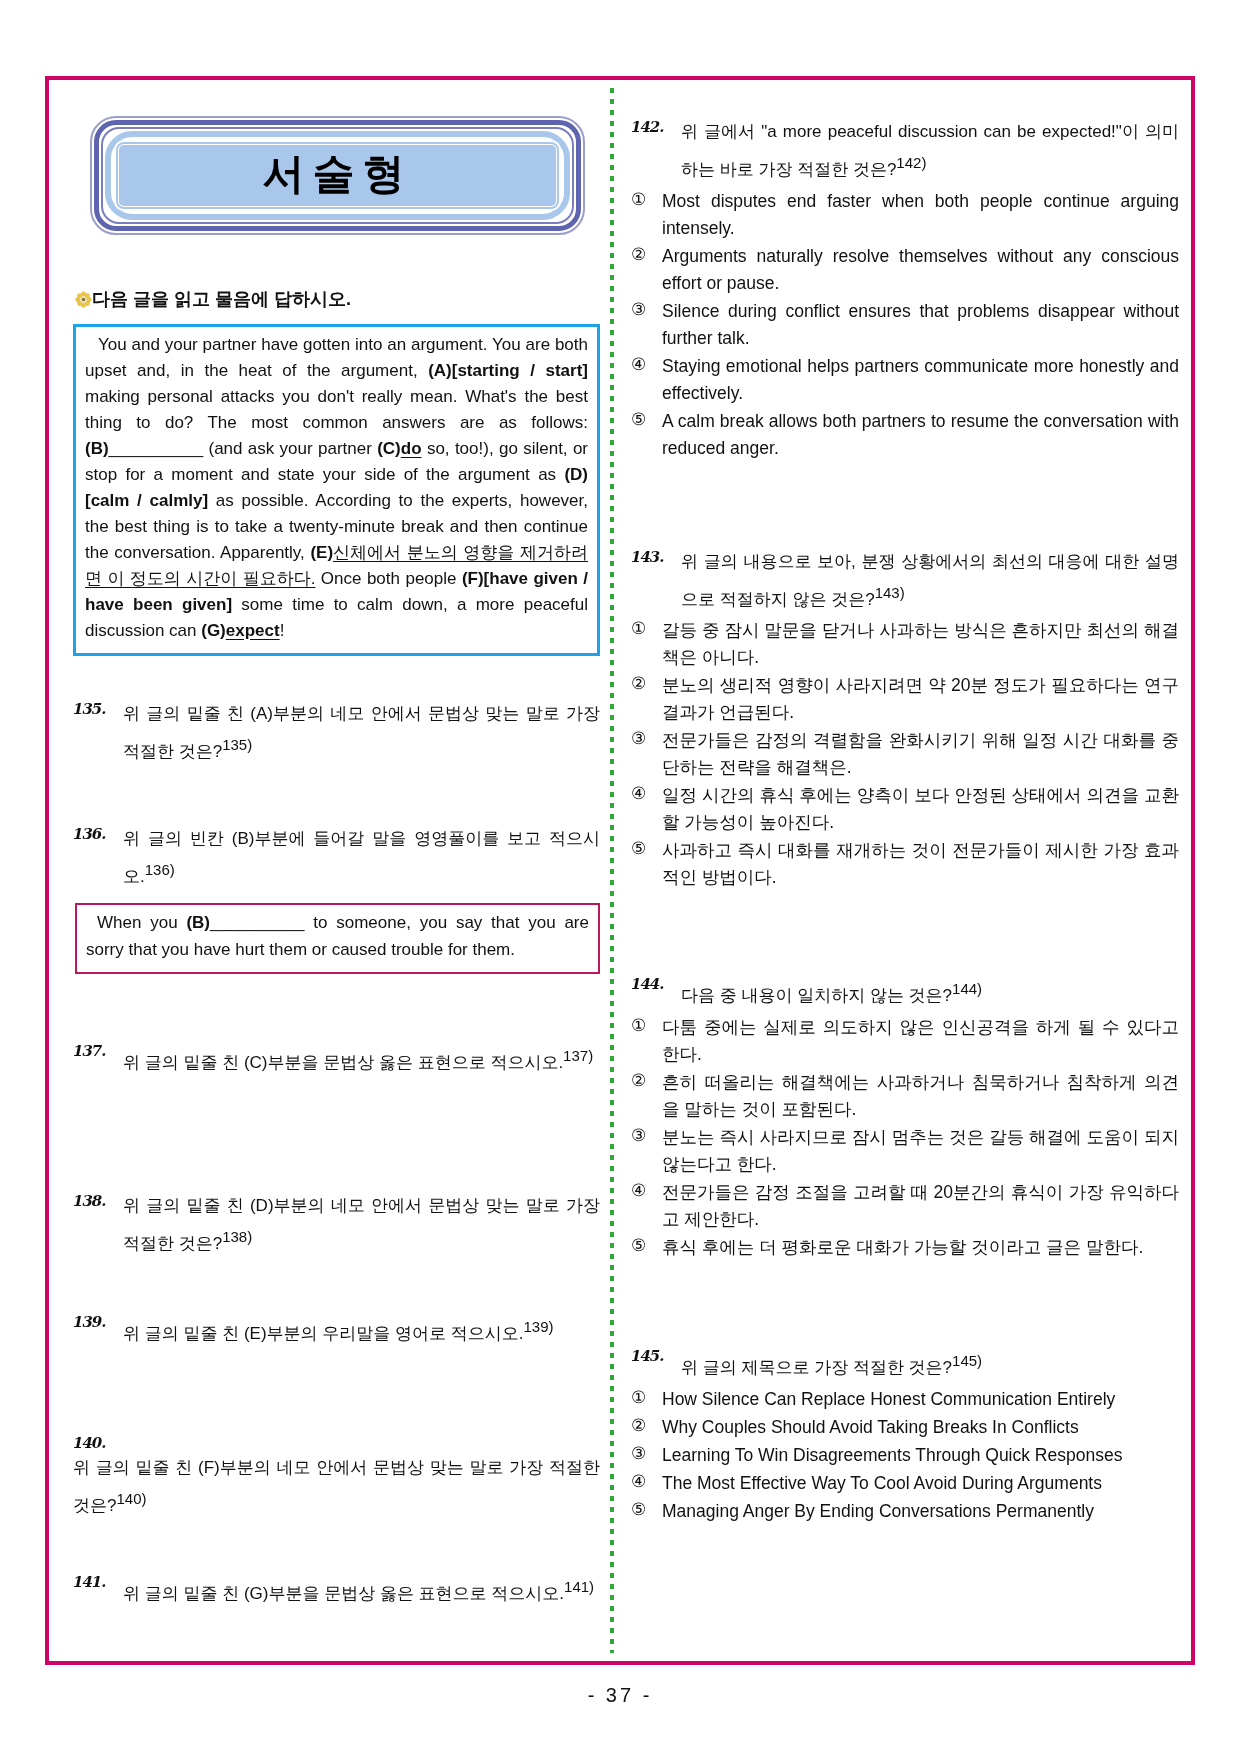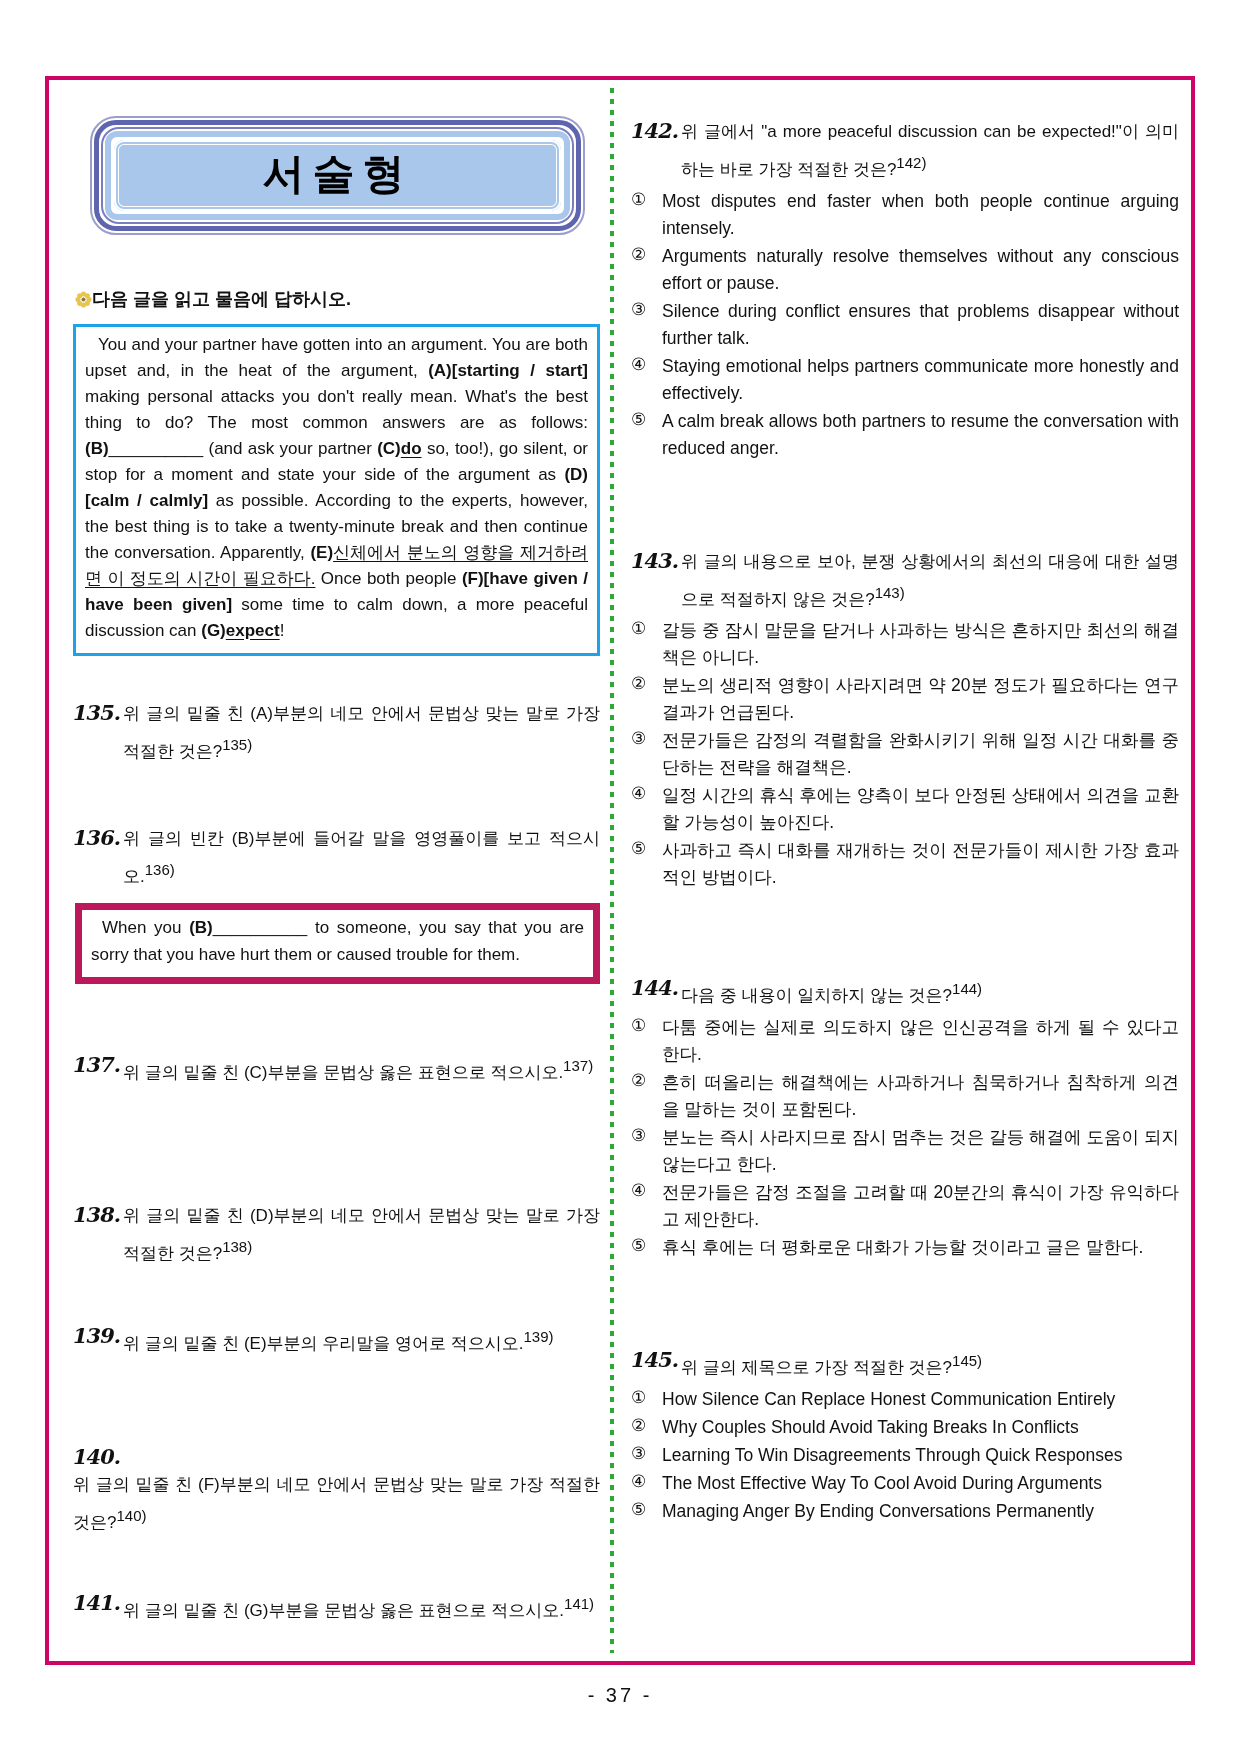--- a/index.html
+++ b/index.html
@@ -17,48 +17,48 @@
     position:absolute; left:561px; top:8px; bottom:8px; width:4px;
     background-image:repeating-linear-gradient(to bottom, #2EA836 0 5px, transparent 5px 11px);
   }
   .col-left  { position:absolute; left:24px;  top:20px; width:527px; }
   .col-right { position:absolute; left:582px; top:20px; width:548px; }
 
   
   .tb1 { margin:16px 0 0 17px; width:495px; border:2px solid #9a9ecb; border-radius:26px; padding:2px; background:#fff; }
   .tb2 { border:5px solid #5f64ae; border-radius:22px; padding:2px; background:#fff; }
   .tb3 { border:2px solid #7a7ec0; border-radius:18px; padding:2px; background:#fff; }
-  .tb4 { border:6px solid #a9c7eb; border-radius:12px; padding:3px; background:#fff; }
+  .tb4 { border:6px solid #a9c7eb; border-radius:27px; padding:3px; background:#fff; }
   .tb5 {
     background:#a9c7eb; border-radius:10px; text-align:center;
     box-shadow: inset 0 0 0 2px #ffffff, inset 0 0 0 4px #a9c7eb, inset 0 0 0 5px #ffffff;
     font-size:42px; font-weight:bold; letter-spacing:8px; color:#000;
     padding:6px 0 9px;
   }
 
   .instruction { margin:52px 0 0 2px; font-size:18px; font-weight:600; display:flex; align-items:center; }
   .instruction svg { flex:none; }
 
   .pbox {
     margin-top:13px; border:3px solid #1FA3E8; padding:5px 9px 9px;
     font-size:17px; line-height:26px; text-align:justify; text-indent:13px;
   }
   .b { font-weight:bold; }
   .u { text-decoration:underline; text-underline-offset:3px; }
 
   .q { display:flex; }
   .qnum {
     font-family:"DejaVu Serif", serif; font-style:italic; font-weight:bold;
-    font-size:21px; width:50px; flex:none; letter-spacing:-1px; padding-top:2px;
+    font-size:15px; width:50px; flex:none; letter-spacing:-1px; padding-top:2px;
   }
   .qtext { flex:1; font-size:17px; line-height:31px; text-align:justify; }
   .qtext sup { font-size:15px; }
 
   .qbox {
-    border:7px solid #be185d; margin:12px 0 0 2px; padding:4px 9px 9px;
+    border:2px solid #be185d; margin:12px 0 0 2px; padding:4px 9px 9px;
     font-size:17px; line-height:27px; text-align:justify; text-indent:11px;
   }
 
   .opts { margin-top:3px; }
   .opt { display:flex; margin-top:1px; }
   .opt .mk { width:31px; flex:none; font-size:17px; padding-top:1px; }
   .opt .tx { flex:1; font-size:17.5px; line-height:27px; text-align:justify; }
 
   .mt-q135 { margin-top:42px; }
   .mt-q136 { margin-top:56px; }

